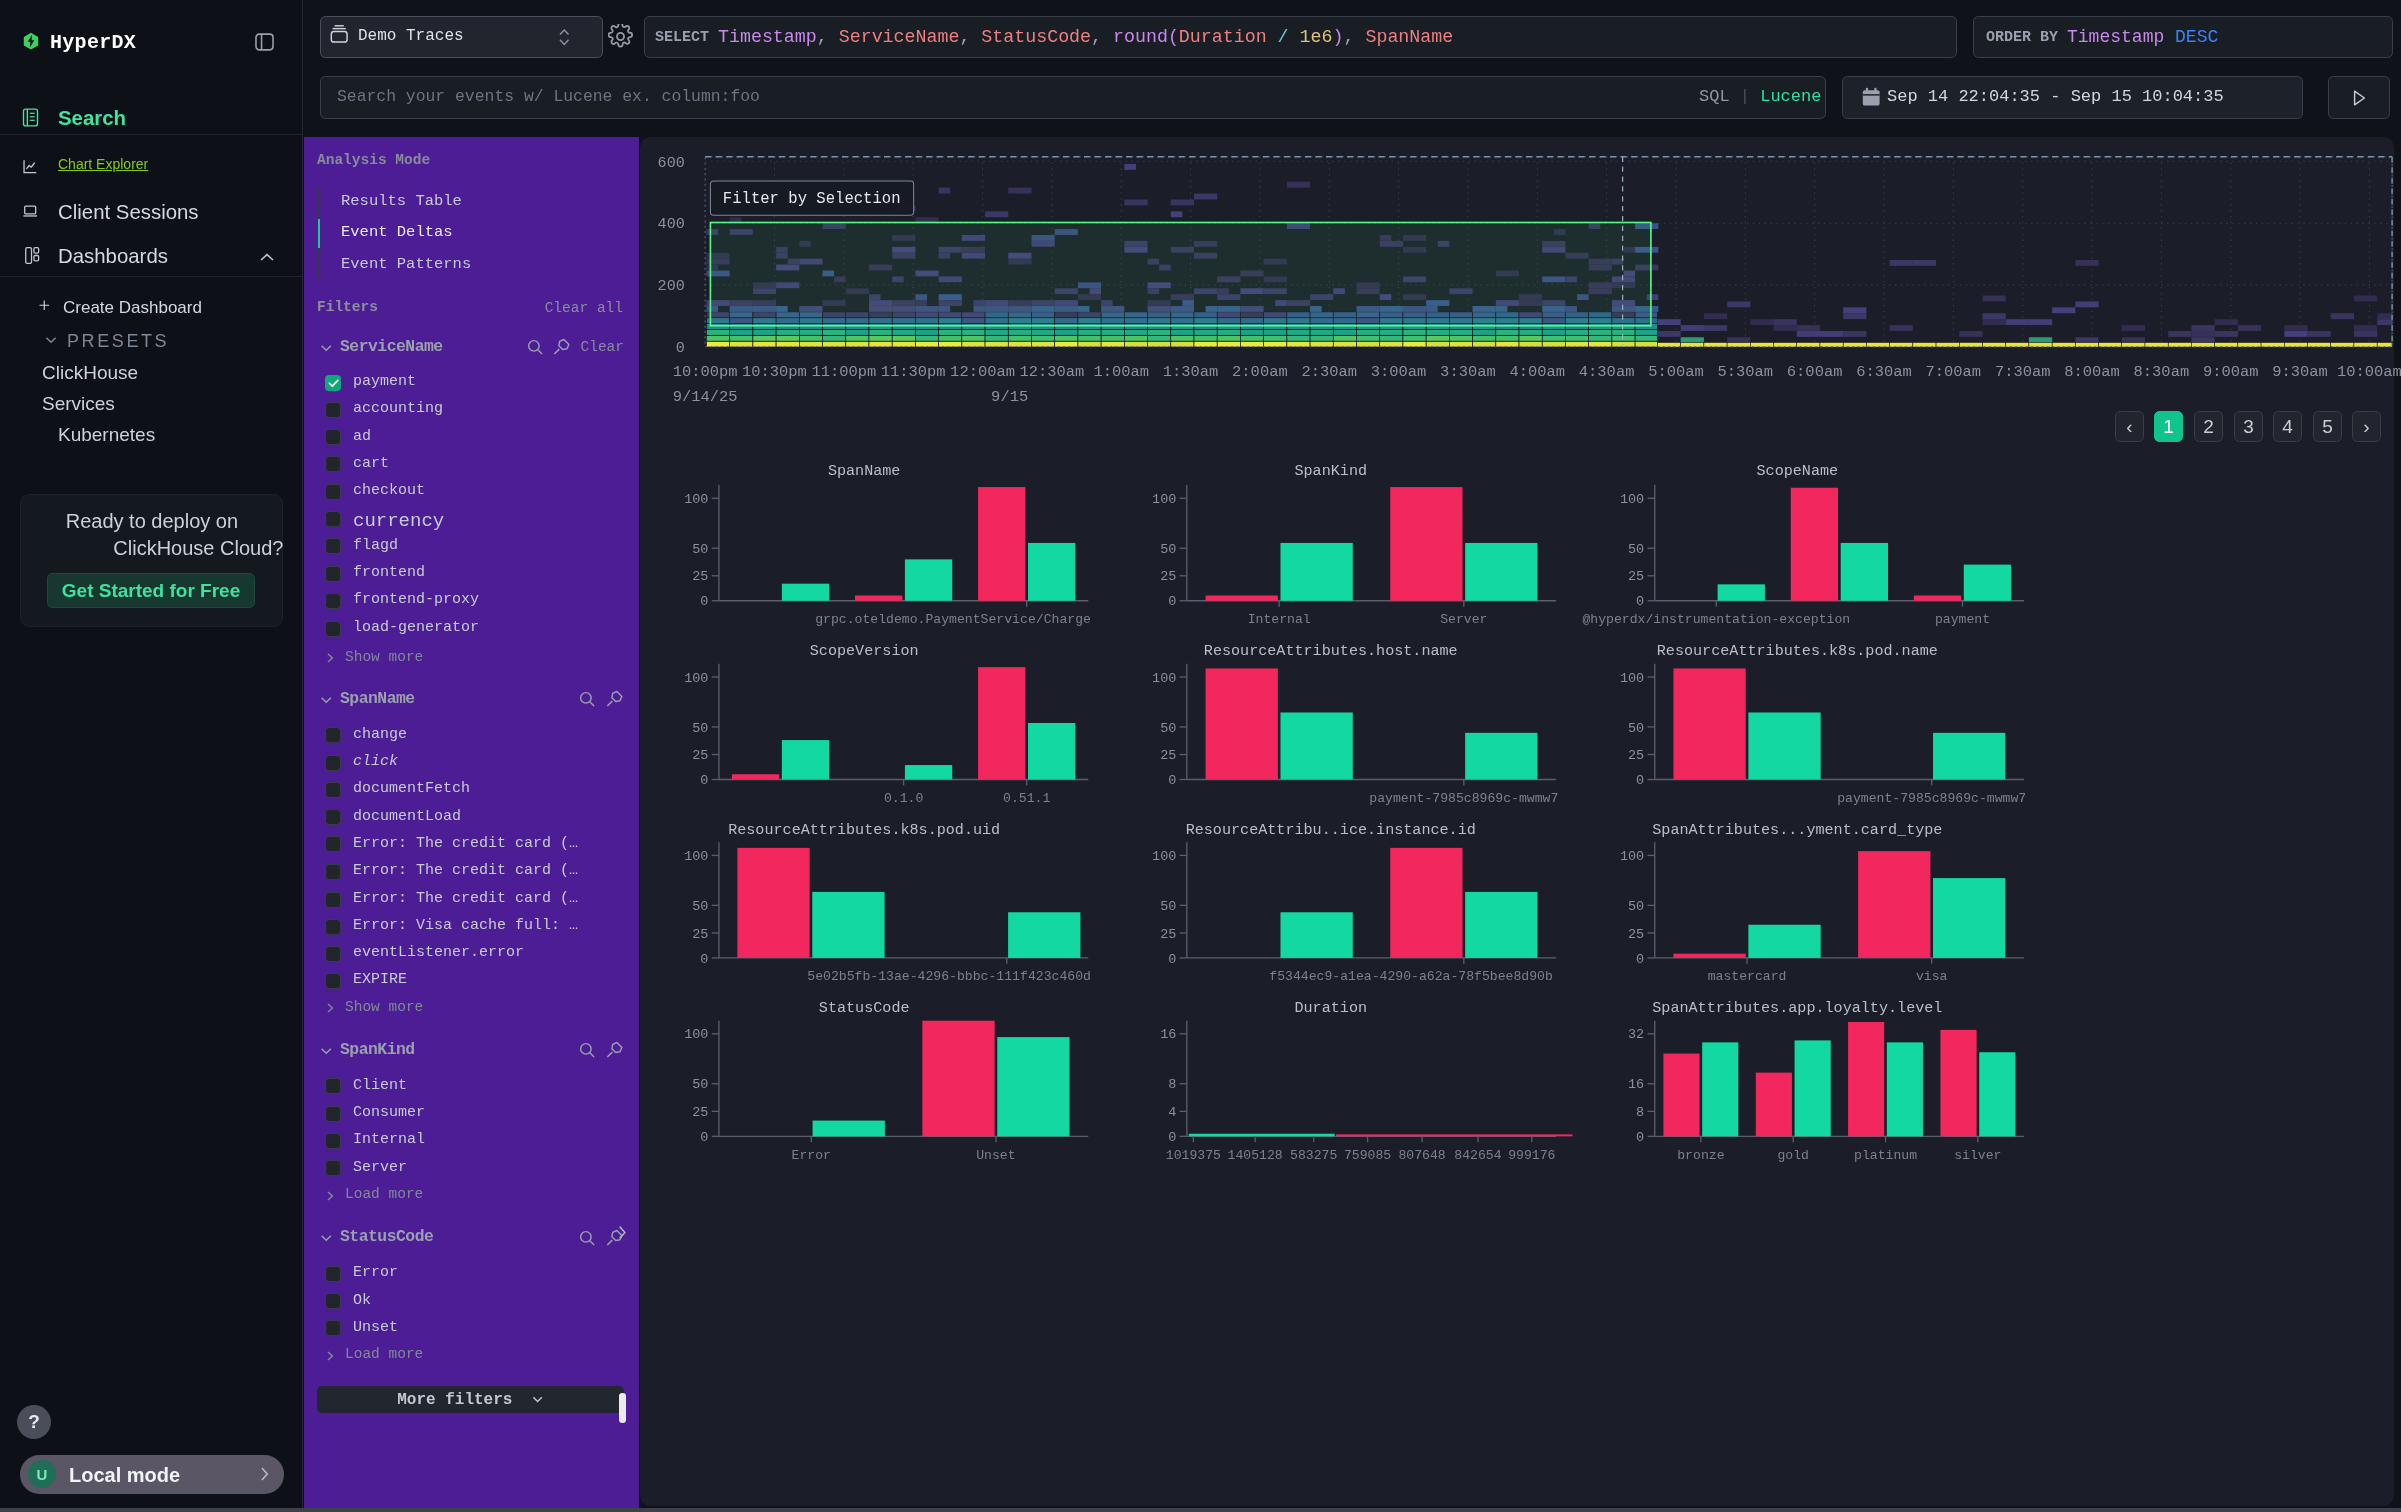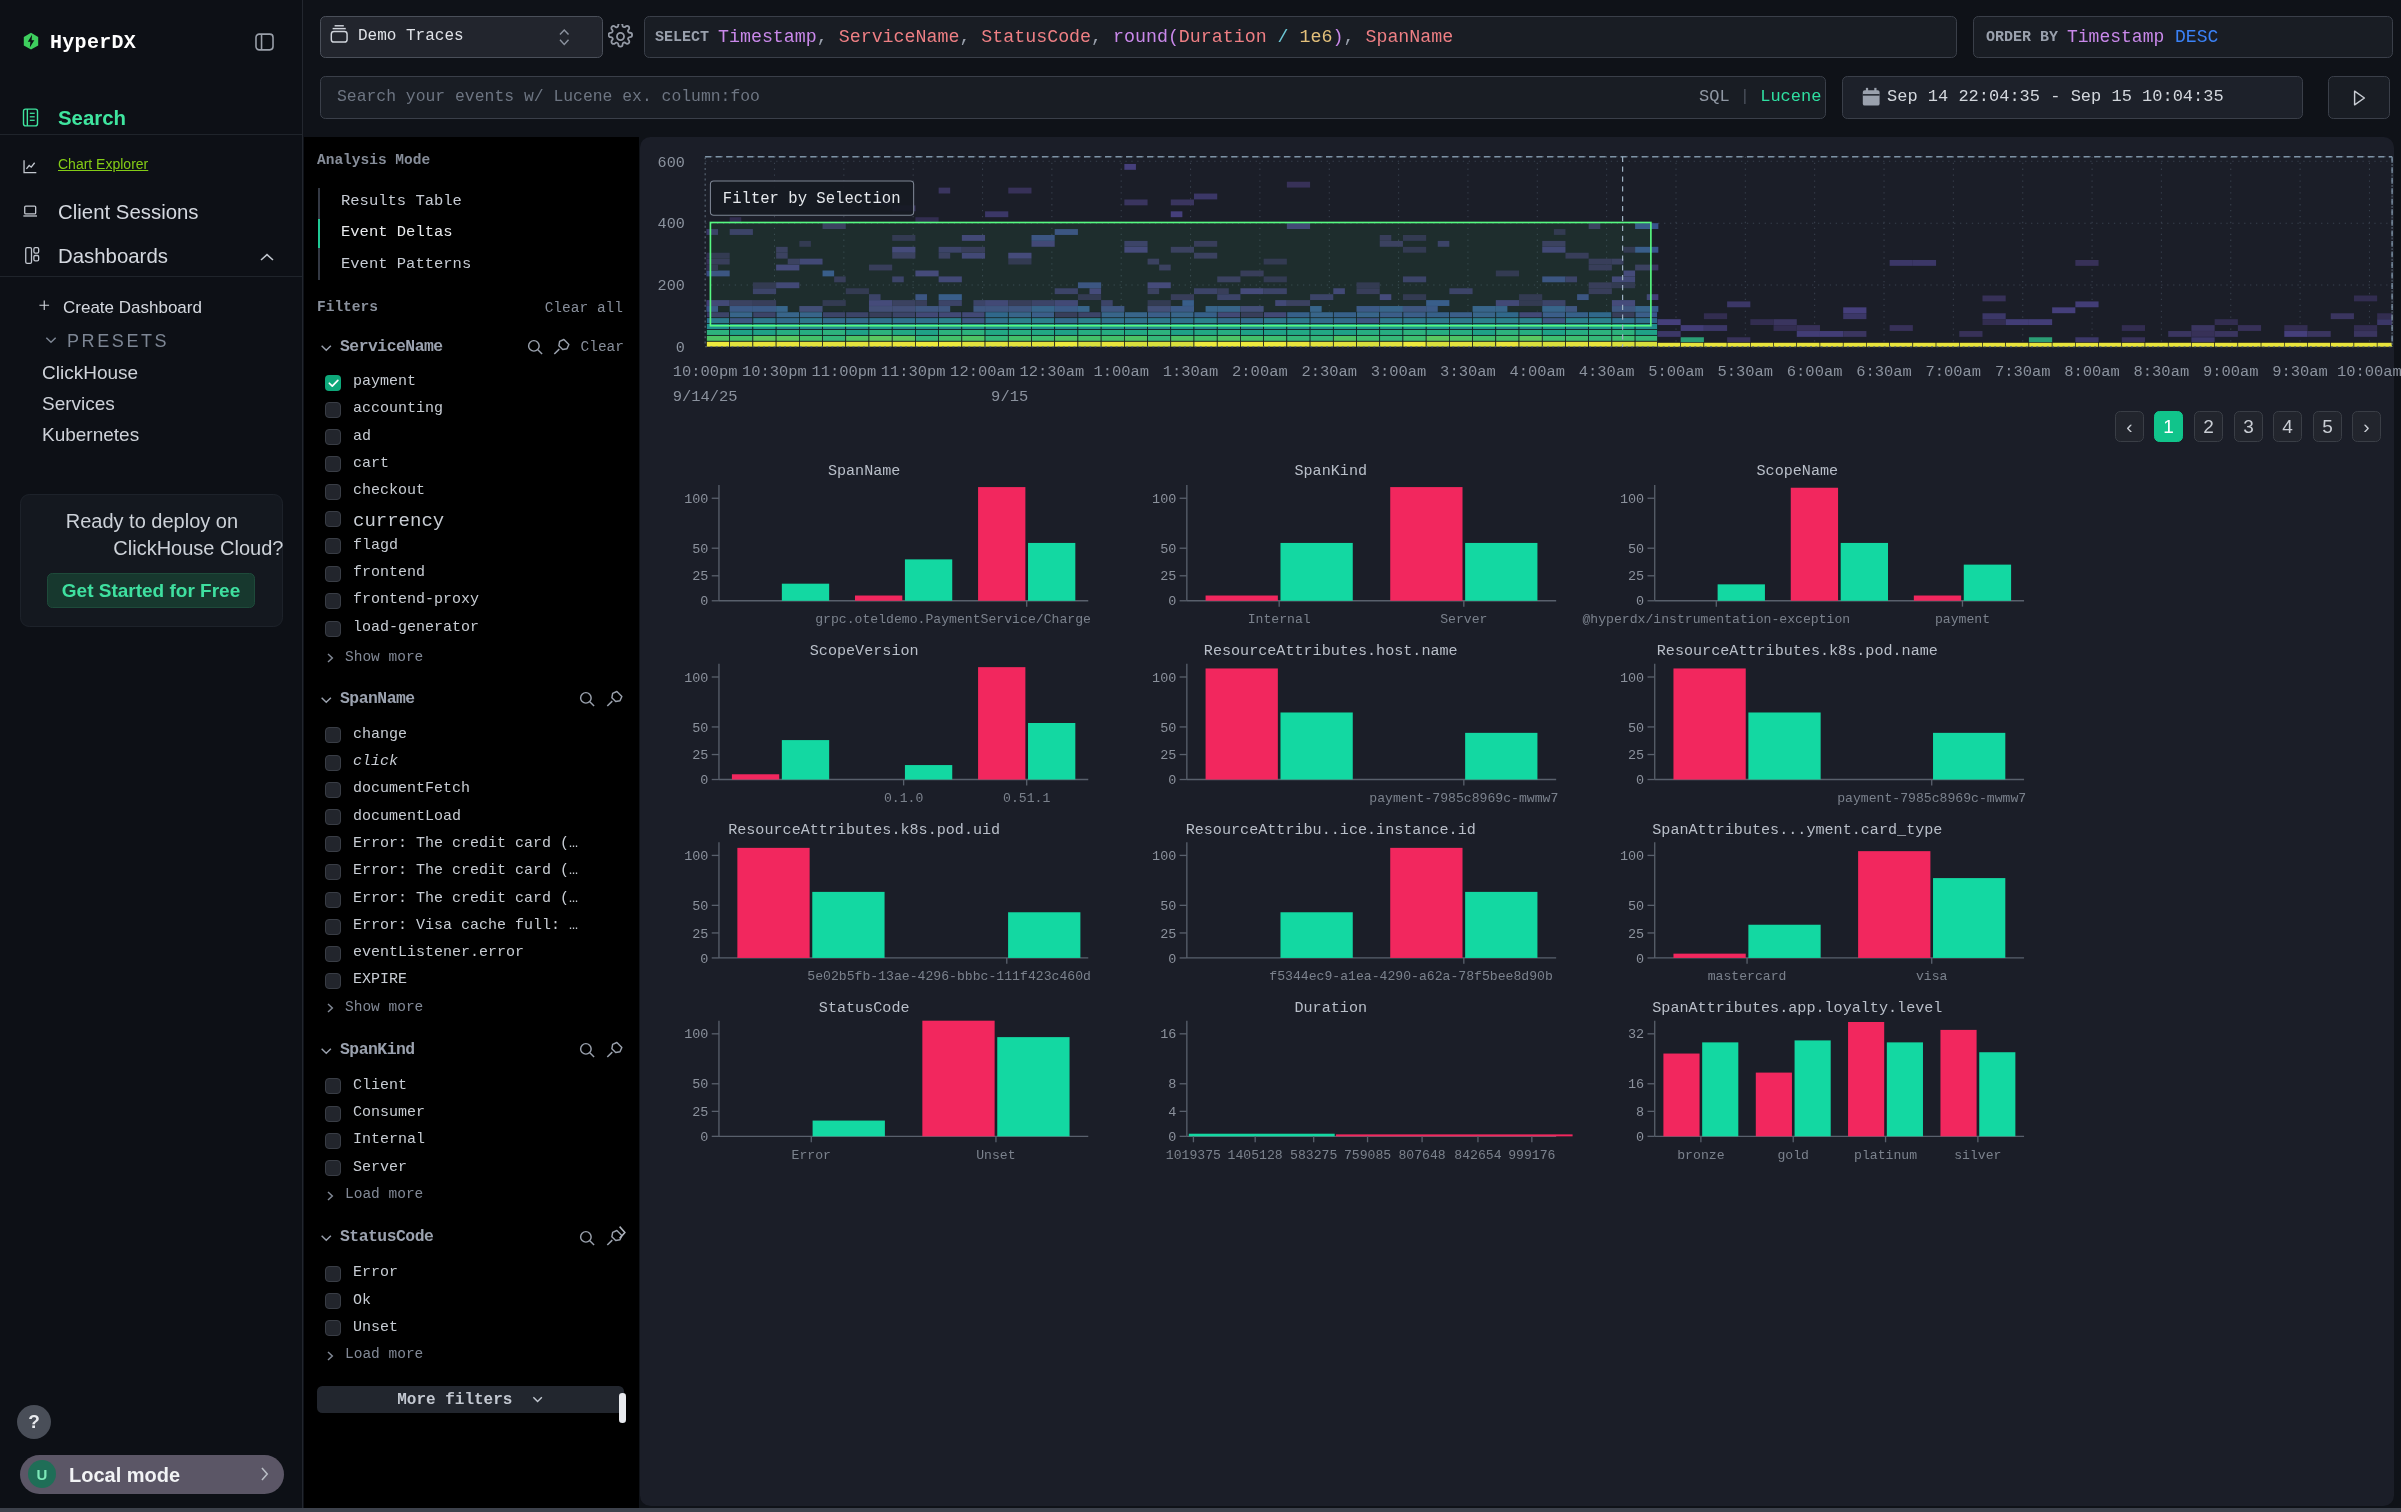--- a/index.html
+++ b/index.html
@@ -52,37 +52,37 @@
 <svg class="abs" style="left:37px;top:298px" width="14.5" height="14.5" viewBox="0 0 24 24">
 <path d="M12 4 L12 20 M4 12 L20 12" stroke="#cfd3da" stroke-width="1.9"></path>
 </svg>
 <div class="abs sans" style="left:63px;top:298px;font-size:17px;color:#d4d8df;">Create Dashboard</div>
 <svg class="abs" style="left:45px;top:336px" width="12" height="8" viewBox="0 0 18 12">
 <path d="M2 2.5 L9 9.5 L16 2.5" fill="none" stroke="#7d8694" stroke-width="2.2"></path>
 </svg>
 <div class="abs sans" style="left:67px;top:331px;font-size:18px;letter-spacing:2.6px;color:#7d8694;">PRESETS</div>
 <div class="abs sans" style="left:42px;top:362px;font-size:19px;color:#ced2d9;">ClickHouse</div>
 <div class="abs sans" style="left:42px;top:393px;font-size:19px;color:#ced2d9;">Services</div>
-<div class="abs sans" style="left:42px;top:424px;font-size:19px;color:#ced2d9;">Kubernetes</div>
+<div class="abs sans" style="left:58px;top:424px;font-size:19px;color:#ced2d9;">Kubernetes</div>
 <div class="abs" style="left:20.4px;top:494px;width:263px;height:133px;background:#14181f;border:0.7px solid #1d222a;border-radius:9.2px;"></div>
 <div class="abs sans" style="left:20.4px;top:510px;width:263px;text-align:center;font-size:20px;color:#ccd1d8;">Ready to deploy on</div>
 <div class="abs sans" style="left:20.4px;top:537px;width:263px;text-align:right;font-size:20px;color:#ccd1d8;">ClickHouse Cloud?</div>
 <div class="abs sans" style="left:47px;top:573px;width:208px;height:35px;background:#17382e;border:0.7px solid #1e4a3a;border-radius:5.3px;
  display:flex;align-items:center;justify-content:center;font-size:19px;font-weight:bold;color:#3fe0a0;">Get Started for Free</div>
 <div class="abs sans" style="left:17px;top:1405px;width:34px;height:34px;border-radius:50%;background:#494e58;
  display:flex;align-items:center;justify-content:center;font-size:19px;font-weight:bold;color:#e8eaee;">?</div>
 <div class="abs" style="left:20.4px;top:1455px;width:264px;height:39px;background:#5b5666;border-radius:21px;"></div>
 <div class="abs sans" style="left:28px;top:1460px;width:28px;height:28px;border-radius:50%;background:#1f6e57;
  display:flex;align-items:center;justify-content:center;font-size:15px;font-weight:bold;color:#7de8b8;">U</div>
 <div class="abs sans" style="left:69px;top:1464px;font-size:20px;font-weight:bold;color:#f2f3f5;">Local mode</div>
 <svg class="abs" style="left:260px;top:1466px" width="9.2" height="16" viewBox="0 0 14 24">
 <path d="M3 3 L11 12 L3 21" fill="none" stroke="#b9bdc5" stroke-width="2.4"></path>
 </svg>
 </div>
-<div class="abs" style="left:304px;top:137px;width:335px;height:1376px;background:#000000;">
+<div class="abs" style="left:304px;top:137px;width:335px;height:1376px;background:#4c1d95;">
 <div class="abs mono" style="left:13px;top:14.5px;font-size:14.5px;font-weight:bold;color:#868d99;">Analysis Mode</div>
 <div class="abs" style="left:14px;top:51px;width:2px;height:92px;background:#343944;"></div>
 <div class="abs" style="left:14px;top:82px;width:2px;height:29px;background:#1fc894;"></div>
 <div class="abs mono" style="left:37px;top:55px;font-size:15.5px;color:#c6cbd3;">Results Table</div>
 <div class="abs mono" style="left:37px;top:86px;font-size:15.5px;color:#e8eaed;">Event Deltas</div>
 <div class="abs mono" style="left:37px;top:118px;font-size:15.5px;color:#c6cbd3;">Event Patterns</div>
 <div class="abs mono" style="left:13px;top:162px;font-size:14.5px;font-weight:bold;color:#8a919d;">Filters</div>
 <div class="abs mono" style="left:-304px;top:163px;left:auto;right:16px;font-size:14.5px;color:#878e9a;">Clear all</div>
 <svg class="abs" style="left:16px;top:207px;" width="12.5" height="8" viewBox="0 0 19 12">
 <path d="M2.5 2.5 L9.5 9.5 L16.5 2.5" fill="none" stroke="#9aa1ae" stroke-width="2.2"></path>

